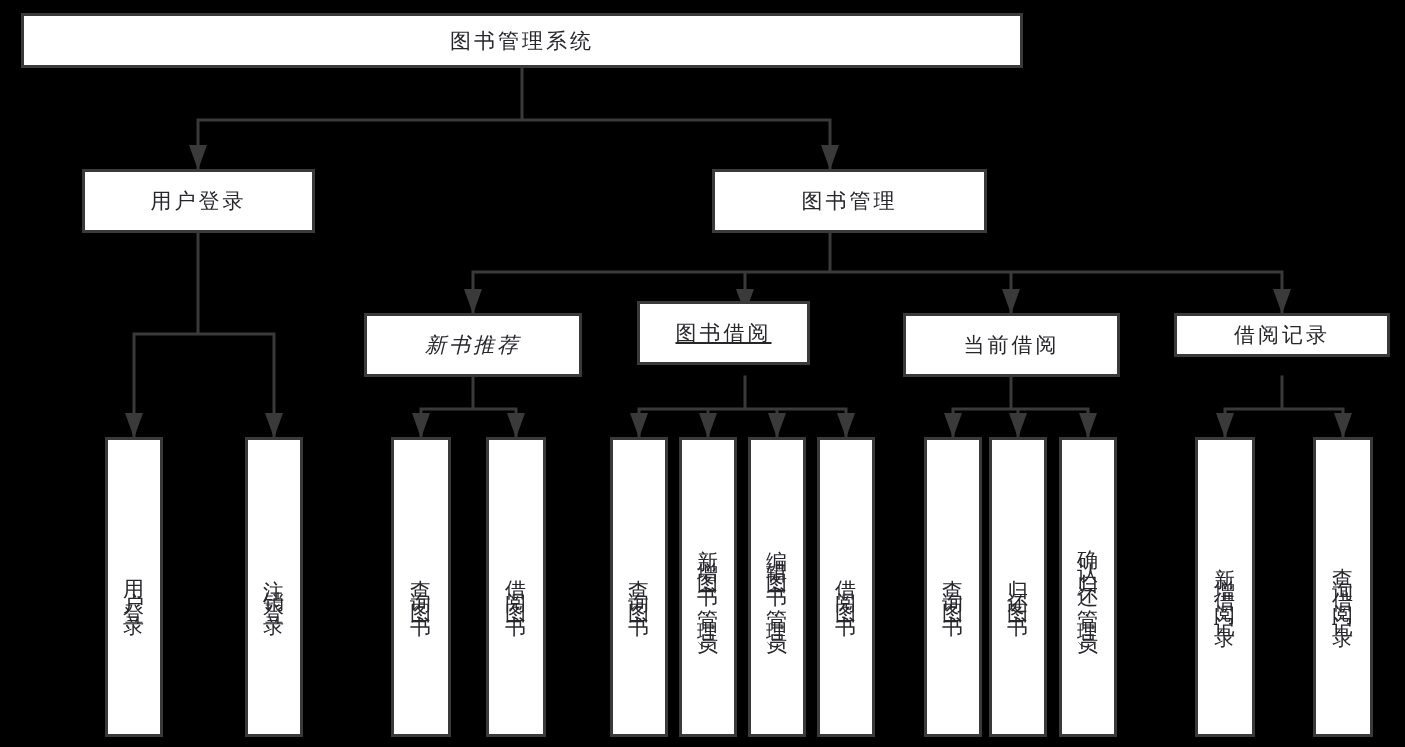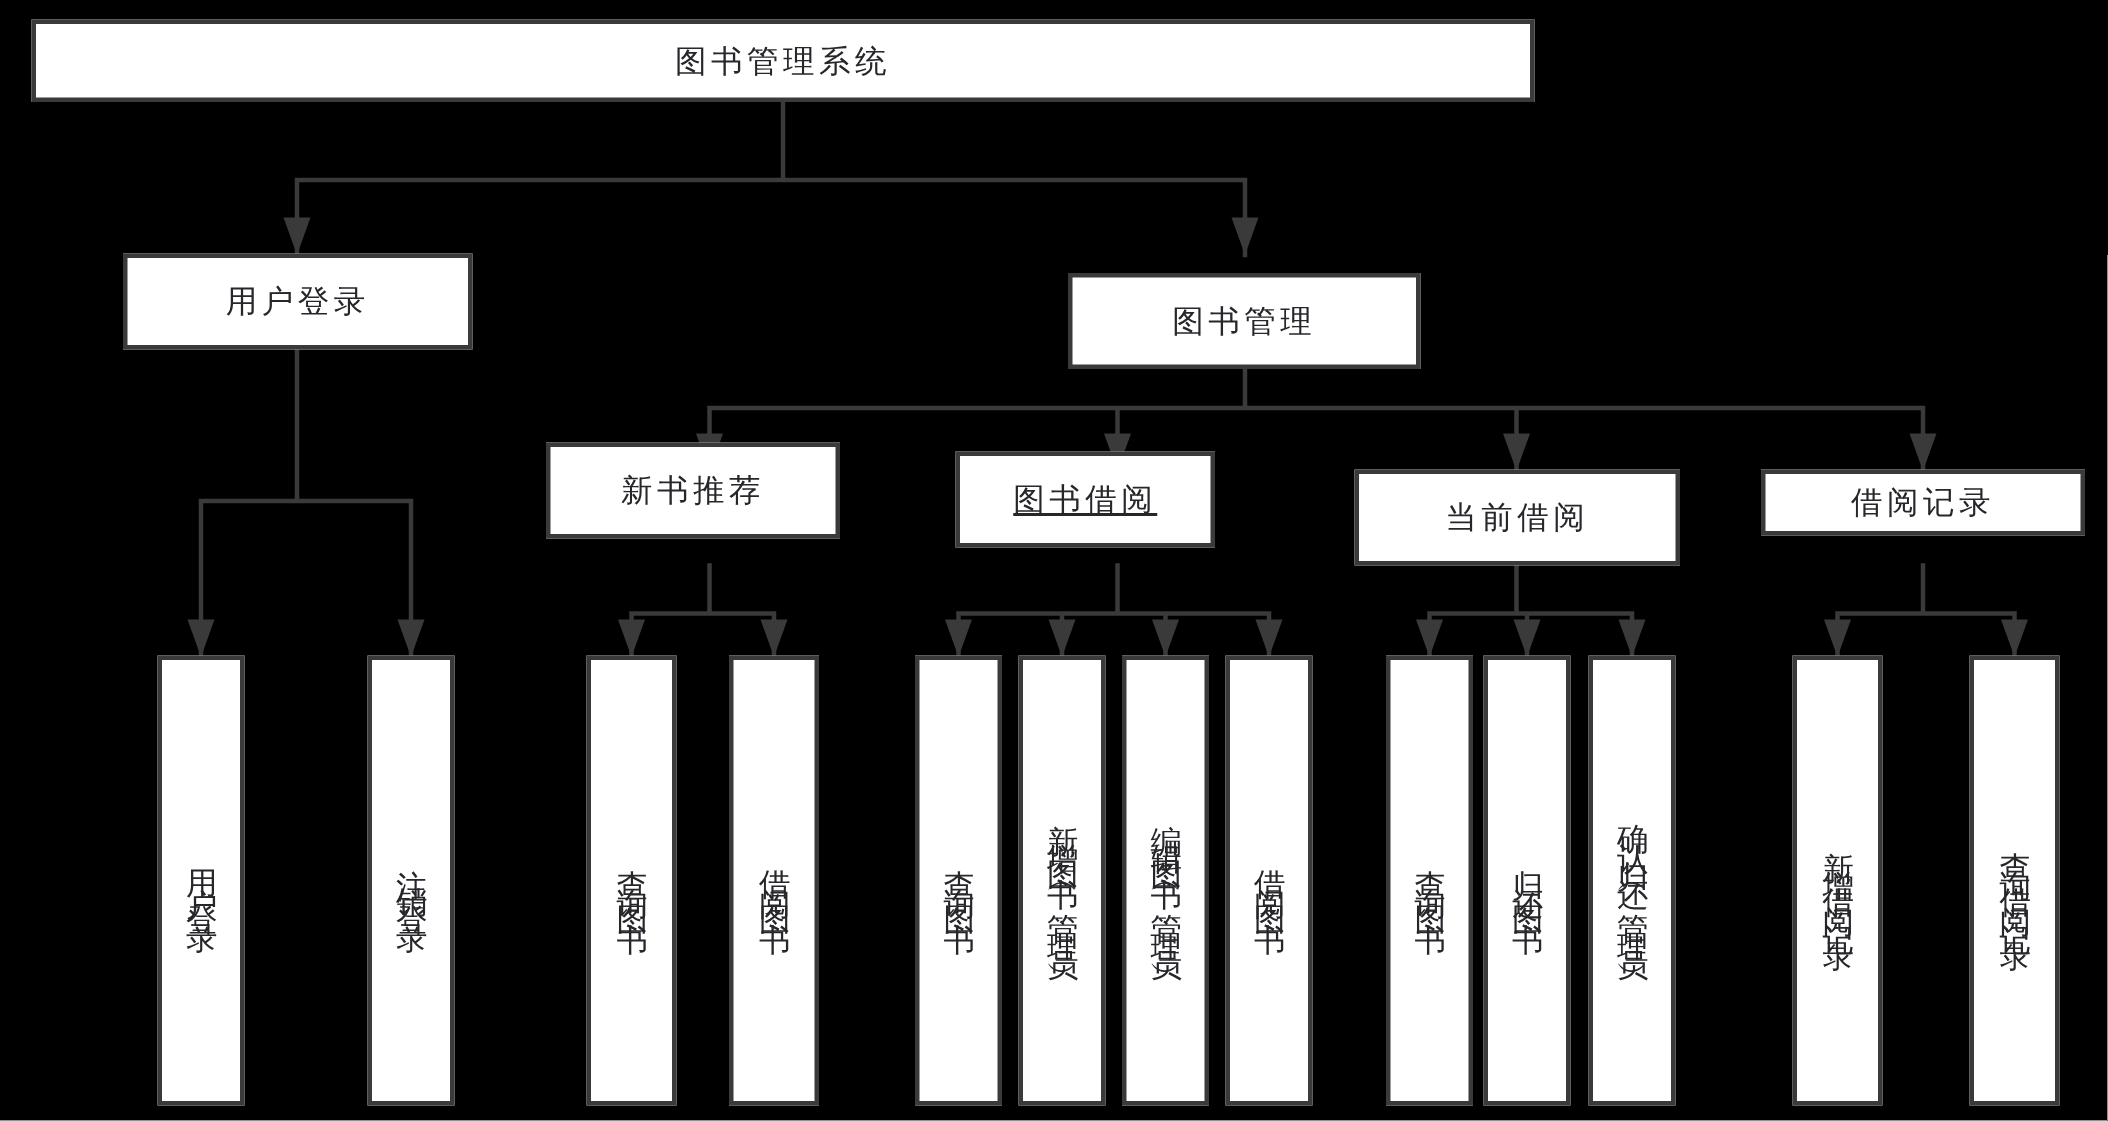--- a/index.html
+++ b/index.html
@@ -87,25 +87,25 @@
     </g>
   </svg>
 
   <div class="hbox" style="left:21px; top:13px; width:1002px; height:55px;">
     <span>图书管理系统</span>
   </div>
 
   <div class="hbox" style="left:82px; top:169px; width:233px; height:64px;">
     <span>用户登录</span>
   </div>
-  <div class="hbox" style="left:712px; top:169px; width:235px; height:64px;margin-top:13px;">
+  <div class="hbox" style="left:712px; top:169px; width:275px; height:64px;">
     <span>图书管理</span>
   </div>
 
-  <div class="hbox" style="left:364px; top:295px; width:196px; height:64px;">
+  <div class="hbox" style="left:364px; top:313px; width:218px; height:64px;font-style:italic;">
     <span>新书推荐</span>
   </div>
   <div class="hbox" style="left:637px; top:301px; width:173px; height:64px;text-decoration:underline;">
     <span>图书借阅</span>
   </div>
   <div class="hbox" style="left:903px; top:313px; width:217px; height:64px;">
     <span>当前借阅</span>
   </div>
   <div class="hbox" style="left:1174px; top:313px; width:216px; height:44px;">
     <span>借阅记录</span>

